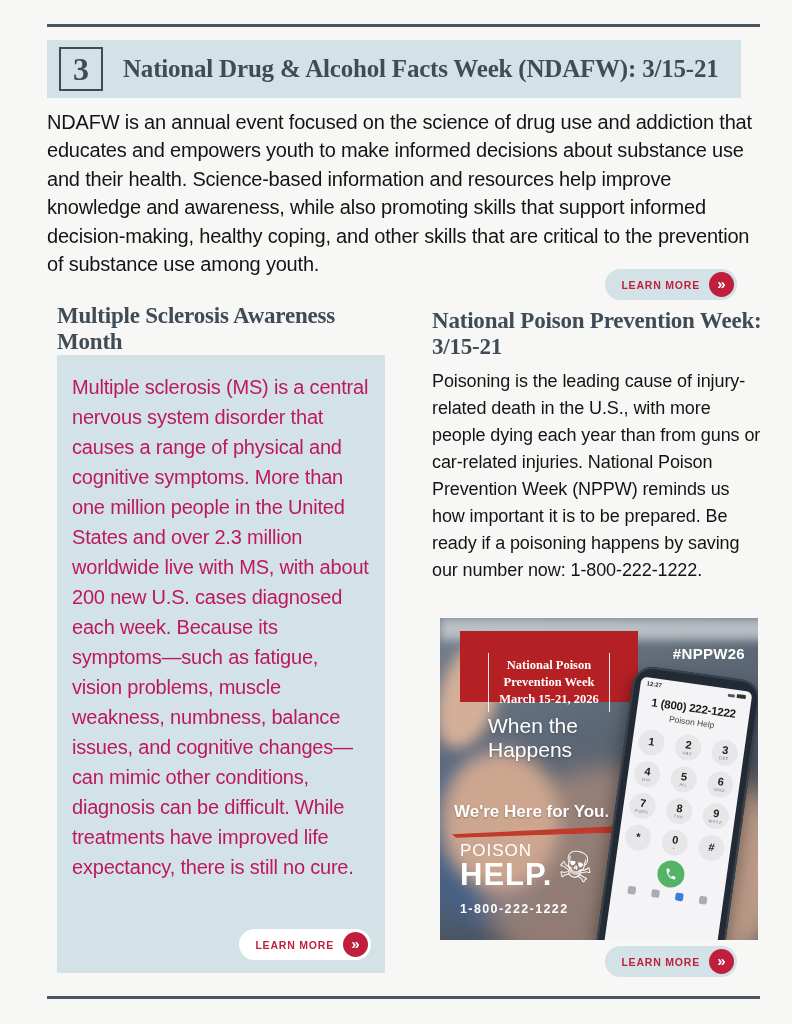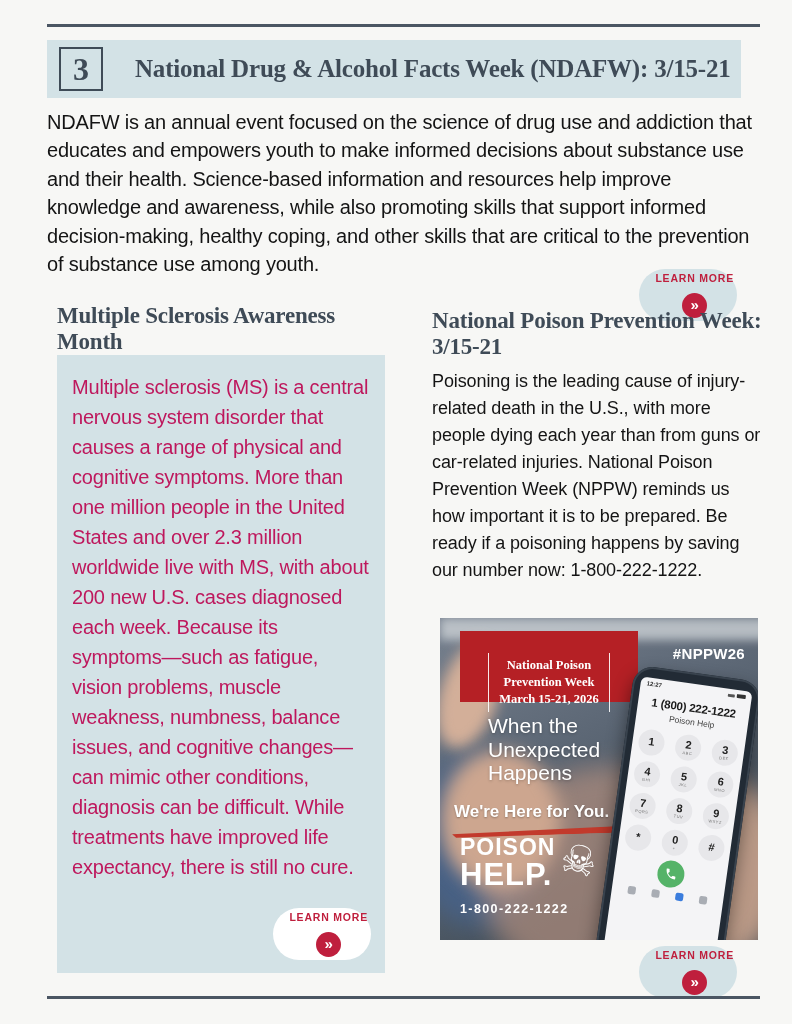--- a/index.html
+++ b/index.html
@@ -17,34 +17,34 @@
     position:absolute; left:47px; top:40px; width:694px; height:58px;
     background:#d3e2e6; display:flex; align-items:center; gap:20px; padding-left:12px;
   }
   .num-box {
     width:44px; height:44px; border:2px solid #3f4b57; display:flex;
     align-items:center; justify-content:center;
     font-family:"Liberation Serif", serif; font-weight:bold; font-size:32px; color:#3f4b57;
   }
   .banner-title {
     font-family:"Liberation Serif", serif; font-weight:bold; font-size:25px;
-    color:#3f4b57; letter-spacing:-0.2px;margin-left:12px;
+    color:#3f4b57; letter-spacing:-0.2px;
   }
 
   
   .intro {
     position:absolute; left:47px; top:108px; width:706px;
     font-size:20px; line-height:1.42; color:#141414; letter-spacing:-0.2px;
   }
 
   
   .learn-more {
     display:inline-flex; align-items:center; gap:9px;
     border:none; border-radius:999px; padding:3px 3px 3px 16px; cursor:pointer;
-    background:#d3e2e6; font-family:"Liberation Sans", sans-serif;flex-direction:column;
+    background:#d3e2e6; font-family:"Liberation Sans", sans-serif;
   }
   .learn-more .lm-label {
     font-size:10.5px; font-weight:bold; letter-spacing:0.8px; color:#bf1f3d;
   }
   .lm-circle {
     width:25px; height:25px; border-radius:50%; background:#bf1f3d;
     display:flex; align-items:center; justify-content:center;
     color:#fff; font-size:15px; font-weight:bold; line-height:1; padding-bottom:2px;
   }
   .learn-more.white { background:#ffffff; }
@@ -108,21 +108,21 @@
     position:absolute; left:14px; top:184px; color:#fff; font-weight:bold; font-size:17px;
     z-index:4; text-shadow:0 1px 2px rgba(0,0,0,.3);
   }
   .poster-stroke {
     position:absolute; left:12px; top:210px; width:200px; height:7px; background:#c23a2c;
     transform:rotate(-2deg); border-radius:4px; z-index:3;
     clip-path:polygon(0 40%, 100% 0, 98% 100%, 2% 90%);
   }
   .poster-logo { position:absolute; left:20px; bottom:24px; color:#fff; z-index:6; }
   .logo-row { display:flex; align-items:flex-start; gap:6px; }
-  .logo-word1 { font-size:23px; font-weight:bold; letter-spacing:1px; line-height:1; }
+  .logo-word1 { font-size:17px; font-weight:normal; letter-spacing:1px; line-height:1; }
   .logo-word2 { font-size:31px; font-weight:bold; letter-spacing:1px; line-height:1; }
   .logo-skull { font-size:40px; line-height:1; transform:rotate(14deg); margin-top:4px; }
   .logo-number { font-size:12.5px; font-weight:bold; letter-spacing:1.4px; margin-top:12px; }
 
   
   .phone {
     position:absolute; right:16px; top:54px; width:128px; height:296px;
     background:#222b35; border-radius:20px; transform:rotate(8deg); z-index:4;
     box-shadow:0 8px 18px rgba(0,0,0,.45), inset 0 0 0 2px #39434e;
   }
@@ -196,21 +196,20 @@
       <div class="badge-inner">
         <div>National Poison</div>
         <div>Prevention Week</div>
         <div>March 15-21, 2026</div>
       </div>
     </div>
     <div class="poster-hashtag">#NPPW26</div>
 
     <div class="poster-headline">
       <div>When the</div>
-      <div>Unexpected</div>
       <div>Happens</div>
     </div>
 
     <div class="poster-tagline">We're Here for You.</div>
     <div class="poster-stroke"></div>
 
     <div class="phone">
       <div class="screen">
         <div class="status">
           <span class="status-time">12:27</span>

